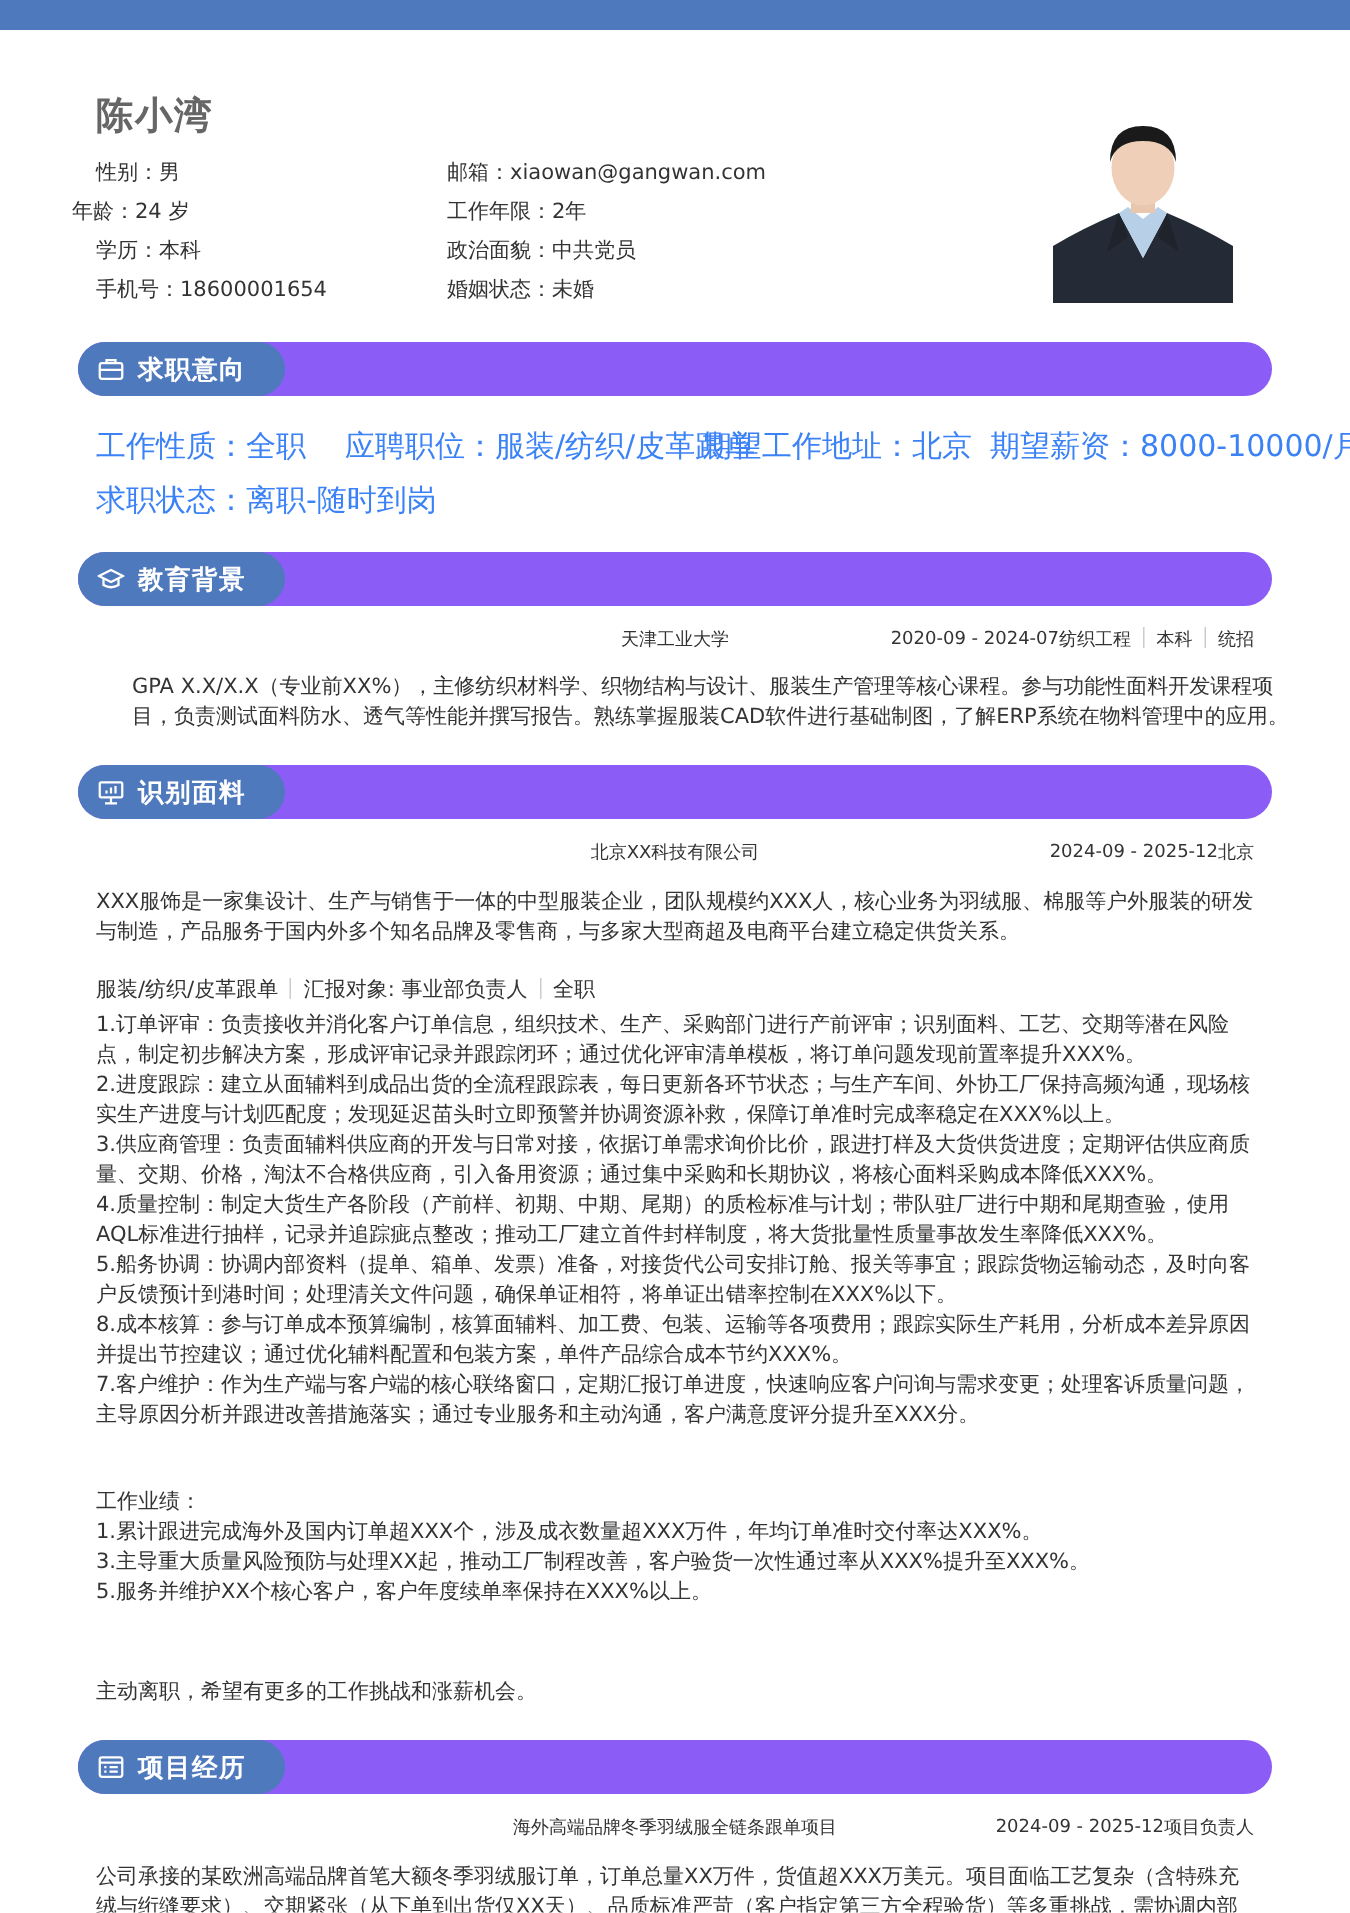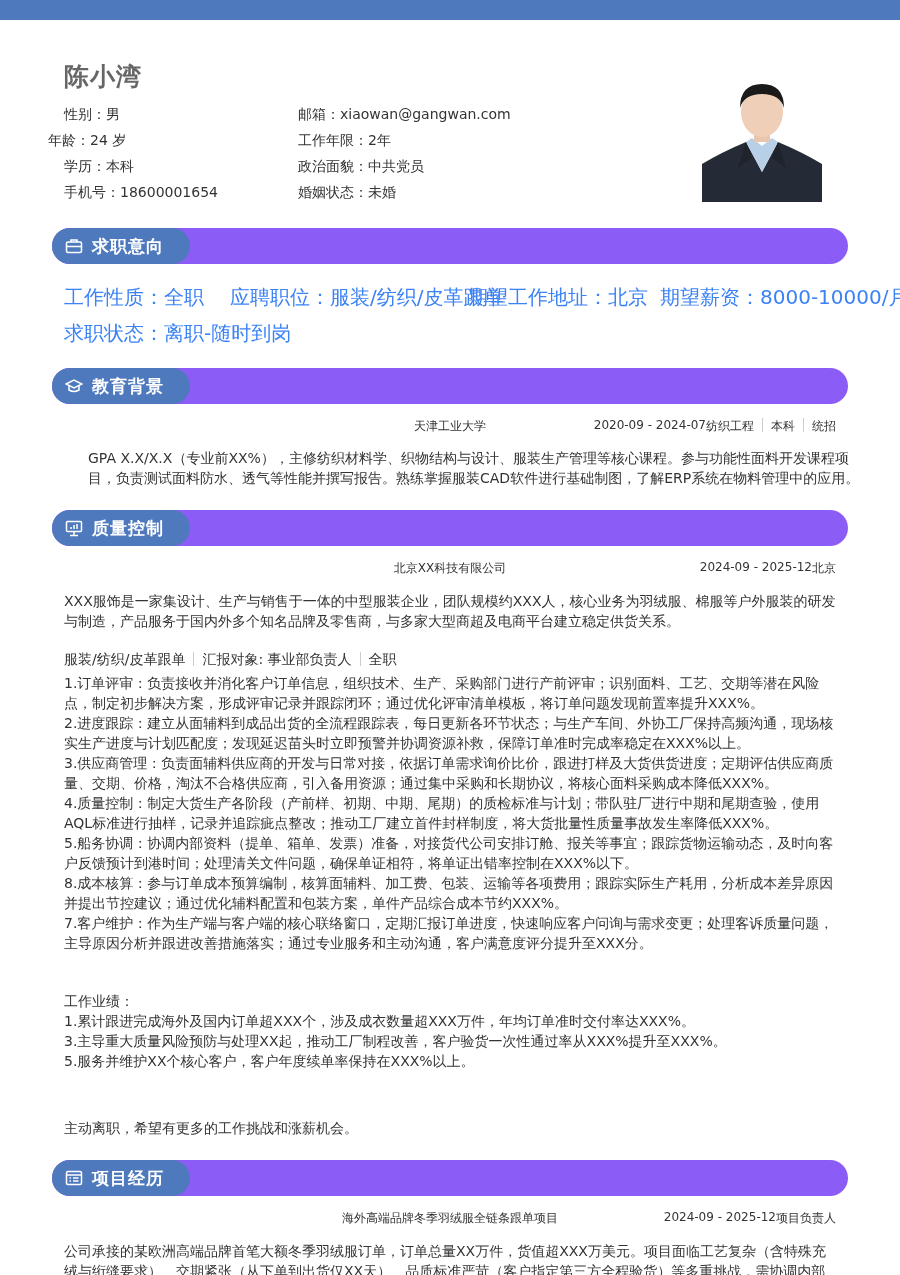--- a/index.html
+++ b/index.html
@@ -94,21 +94,21 @@
 
 <div class="section-bar" style="top:510px;">
   <div class="section-pill">
     <span class="ico">
       <svg width="18" height="17" viewBox="0 0 18 17" fill="none" stroke="#fff" stroke-width="1.5">
           <rect x="1.5" y="1.5" width="15" height="10" rx="1"></rect>
           <path d="M9 11.5 V15 M5 15.5 H13"></path>
           <path d="M6 9 V7 M9 9 V5 M12 9 V4"></path>
         </svg>
     </span>
-    <span class="ttl">质量控制</span>
+    <span class="ttl">识别面料</span>
   </div>
 </div>
 
 <div class="row3" style="top:560px;">
   <span>2024-09 - 2025-12</span>
   <span class="mid">北京XX科技有限公司</span>
   <span>北京</span>
 </div>
 <div class="para" style="top:591px;">XXX服饰是一家集设计、生产与销售于一体的中型服装企业，团队规模约XXX人，核心业务为羽绒服、棉服等户外服装的研发与制造，产品服务于国内外多个知名品牌及零售商，与多家大型商超及电商平台建立稳定供货关系。</div>
 <div class="tagline" style="top:639px;margin-top:12px;"><span>服装/纺织/皮革跟单</span><span class="sep"></span><span>汇报对象: 事业部负责人</span><span class="sep"></span><span>全职</span></div>

